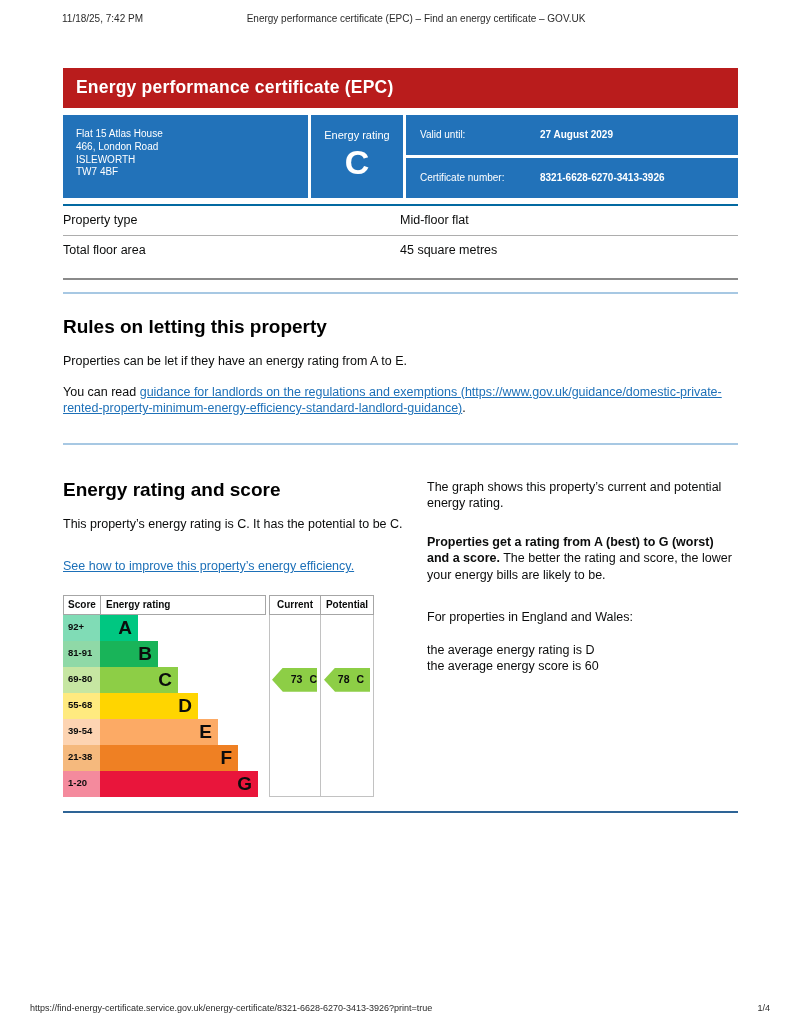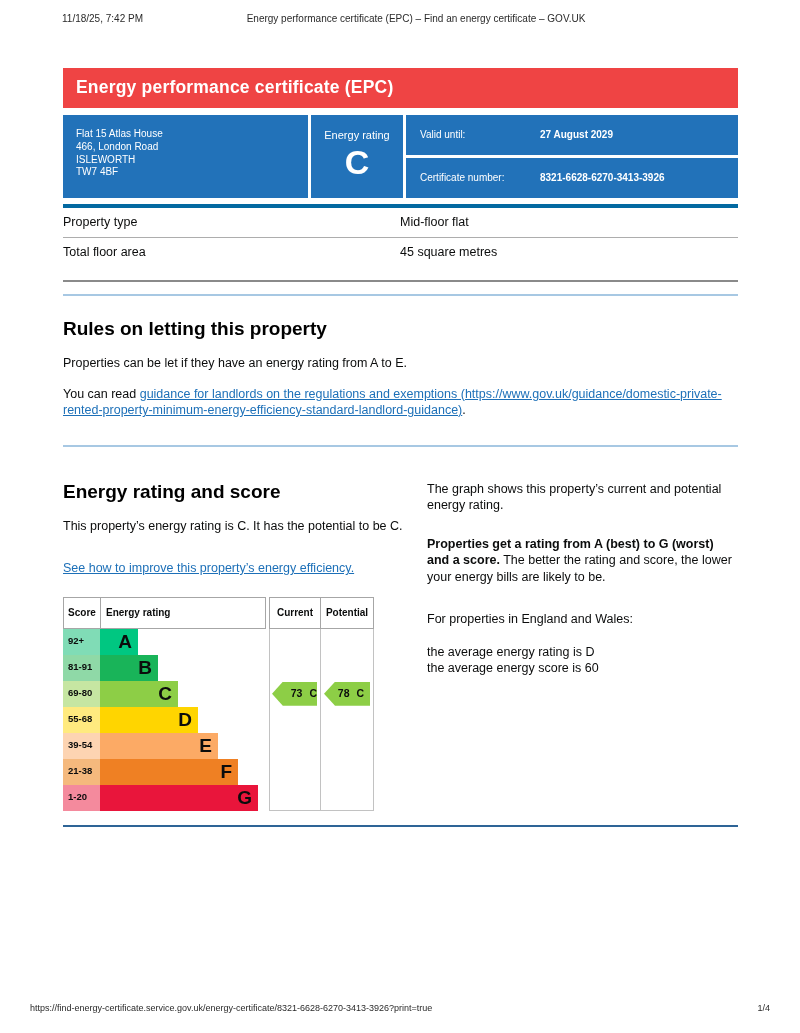--- a/index.html
+++ b/index.html
@@ -11,36 +11,36 @@
   }
   .print-header {
     position:absolute; top:12px; left:30px; right:30px;
     font-size:10px; color:#2a2a2a;margin-left:32px;
   }
   .print-header .dt { position:absolute; left:0; top:0; }
   .print-header .ttl { text-align:center; }
   .content { position:absolute; left:63px; top:68px; width:675px; }
 
   .banner {
-    background:#ef4444; color:#fff; height:40px;
+    background:#b91c1c; color:#fff; height:40px;
     display:flex; align-items:center; padding-left:13px;
     font-size:17.5px; font-weight:700; letter-spacing:.2px;
   }
   .summary-row { display:flex; margin-top:7px; height:83px; gap:3px; }
   .box-blue { background:#2272b9; color:#fff; }
   .addr-box { width:245px; padding:13px 0 0 13px; font-size:10px; line-height:1.28; }
   .rating-box { width:92px; text-align:center; padding-top:13px; }
   .rating-box .lbl { font-size:11px; }
   .rating-box .big { font-size:34px; font-weight:700; line-height:1.1; margin-top:1px; }
   .meta-col { flex:1; display:flex; flex-direction:column; gap:3px; }
   .meta-box { flex:1; display:flex; align-items:center; padding-left:14px; font-size:10px; }
   .meta-box .lbl { width:120px; }
   .meta-box .val { font-weight:700; }
 
-  .prop-table { margin-top:6px; border-top:4px solid #0369a1; }
+  .prop-table { margin-top:6px; border-top:2px solid #0369a1; }
   .prop-row { display:flex; border-bottom:1px solid #adadad; padding:6px 0; }
   .prop-row:last-child { border-bottom:2px solid #8a8a8a; padding-bottom:20px; }
   .prop-row .lbl { width:337px; }
   .rule-light { height:2px; background:#a7c8e3; margin-top:12px; }
   .rule-dark  { height:2px; background:#2e6496; margin-top:14px; }
 
   h2.sec { font-size:19px; font-weight:700; margin-top:20px; color:#000; }
   p.para { margin-top:14px; }
   a.lnk { color:#1d70b8; text-decoration:underline; cursor:pointer; }
 
@@ -48,21 +48,21 @@
   .col-left { width:340px; }
   .col-right { width:311px; margin-left:24px; padding-top:2px; }
   .col-right p { margin-bottom:0; }
   .col-right .p1 { margin-top:0; }
   .col-right .p2 { margin-top:22px; }
   .col-right .p3 { margin-top:26px; }
   .col-right .p4 { margin-top:16px; }
 
   
   .chart { margin-top:20px; width:311px; font-size:10px; }
-  .chart-head { display:flex; height:32px; font-weight:700; }
+  .chart-head { display:flex; height:20px; font-weight:700; }
   .ch-cell { border:1px solid #a6a6a6; display:flex; align-items:center; }
   .ch-score { width:37px; justify-content:center; border-right:none; }
   .ch-rating { width:166px; padding-left:5px; border-left:1px solid #a6a6a6; }
   .ch-gap { width:3px; }
   .ch-current { width:52px; justify-content:center; }
   .ch-potential { width:53px; justify-content:center; border-left:none; }
   .chart-body { position:relative; height:182px; }
   .band-row { display:flex; height:26px; }
   .score-cell { width:37px; display:flex; align-items:center; padding-left:5px; font-weight:700; font-size:9.5px; }
   .bar { display:flex; align-items:center; justify-content:flex-end; padding-right:6px;

